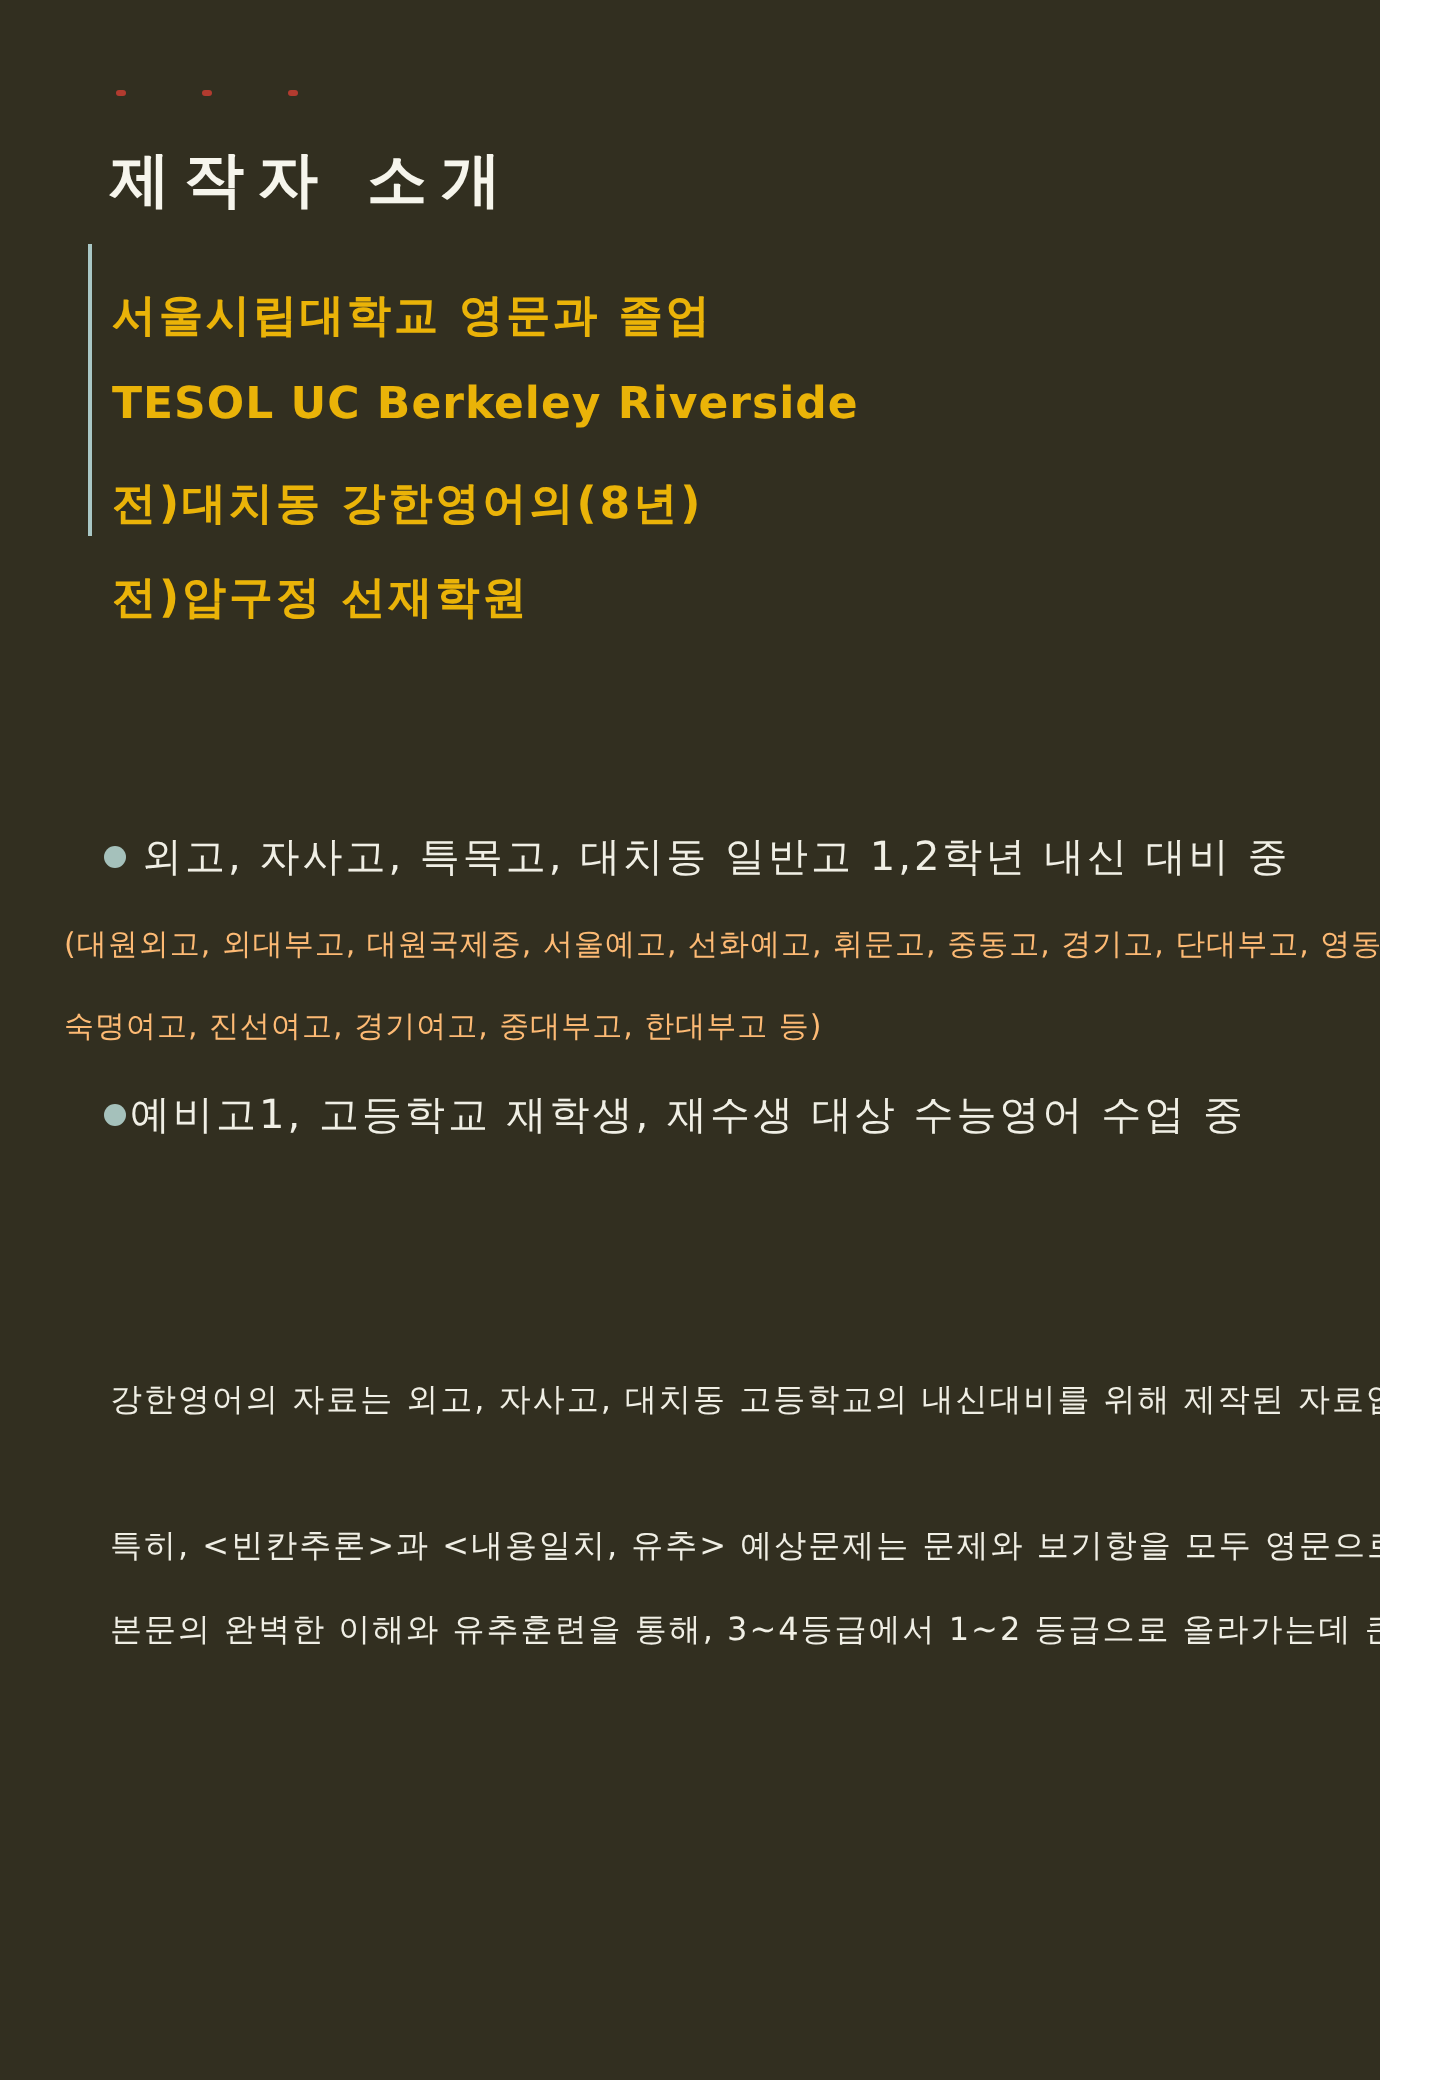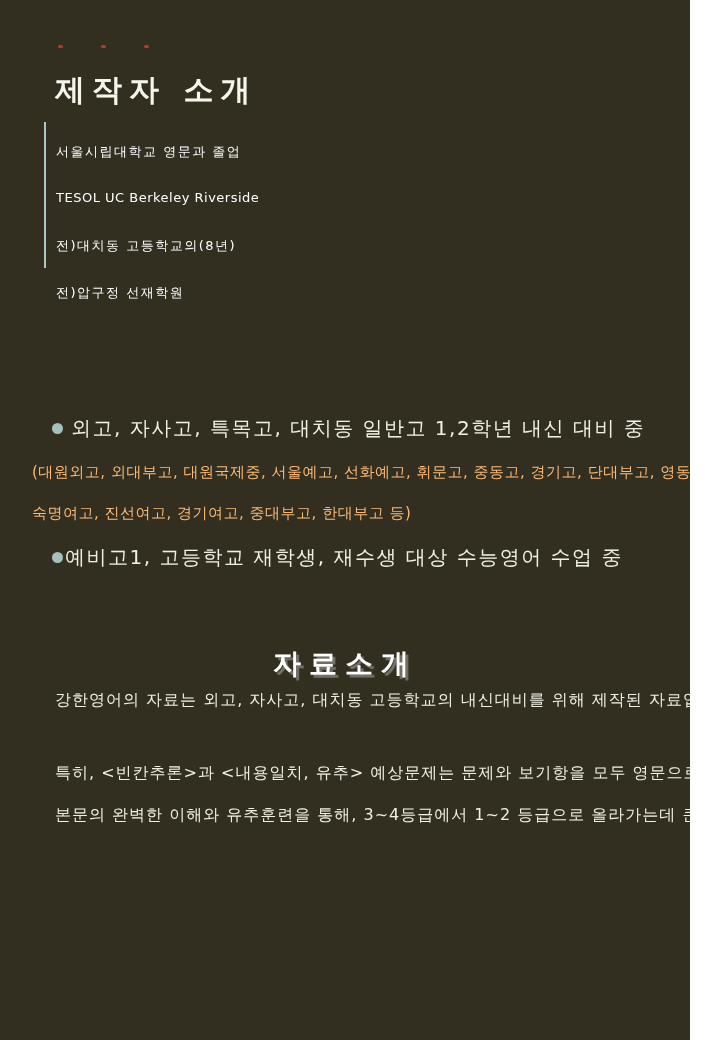--- a/index.html
+++ b/index.html
@@ -33,24 +33,25 @@
   }
   .accent-line {
     position: absolute;
     left: 44px; top: 122px;
     width: 2px; height: 146px;
     background: #a9c7c5;
   }
   .cred {
     position: absolute;
     left: 56px;
-    font-size: 13px;
+    font-size: 22px;
     letter-spacing: 1.5px;
-    color: #ffffff;
+    color: #eab308;
     white-space: nowrap;
+    font-weight: bold;
   }
   .cred-0 { top: 143px; }
   .cred-1 { top: 190px; letter-spacing: 0.5px; }
   .cred-2 { top: 237px; }
   .cred-3 { top: 284px; }
   .cred-4 { top: 331px; }
   .bullet-row {
     position: absolute;
     left: 52px;
     display: flex;
@@ -113,34 +114,33 @@
     <span class="title-dot"></span>
     <span class="title-dot"></span>
   </div>
 
   <h1 class="title">제작자 소개</h1>
 
   <div class="accent-line"></div>
 
   <div class="cred cred-0">서울시립대학교 영문과 졸업</div>
   <div class="cred cred-1">TESOL UC Berkeley Riverside</div>
-  <div class="cred cred-2">전)대치동 고등학교의(8년)</div>
+  <div class="cred cred-2">전)대치동 강한영어의(8년)</div>
   <div class="cred cred-3">전)압구정 선재학원</div>
 
   <div class="bullet-row bullet-row-0">
     <span class="bullet-dot"></span>
     <span class="bullet-text">외고, 자사고, 특목고, 대치동 일반고 1,2학년 내신 대비 중</span>
   </div>
 
   <div class="bullet-detail">(대원외고, 외대부고, 대원국제중, 서울예고, 선화예고, 휘문고, 중동고, 경기고, 단대부고, 영동고, 숙명여고, 진선여고, 경기여고, 중대부고, 한대부고 등)</div>
 
   <div class="bullet-row bullet-row-1">
     <span class="bullet-dot"></span>
     <span class="bullet-text">예비고1, 고등학교 재학생, 재수생 대상 수능영어 수업 중</span>
   </div>
 
-  <h2 class="section-title">자료소개</h2>
 
   <div class="para para-0">강한영어의 자료는 외고, 자사고, 대치동 고등학교의 내신대비를 위해 제작된 자료입니다.</div>
   <div class="para para-1">특히, &lt;빈칸추론&gt;과 &lt;내용일치, 유추&gt; 예상문제는 문제와 보기항을 모두 영문으로 제작한 고난도 자료로,</div>
   <div class="para para-2">본문의 완벽한 이해와 유추훈련을 통해, 3~4등급에서 1~2 등급으로 올라가는데 큰 도움이 될 것입니다.</div>
 
 </div>
 
 </body></html>

